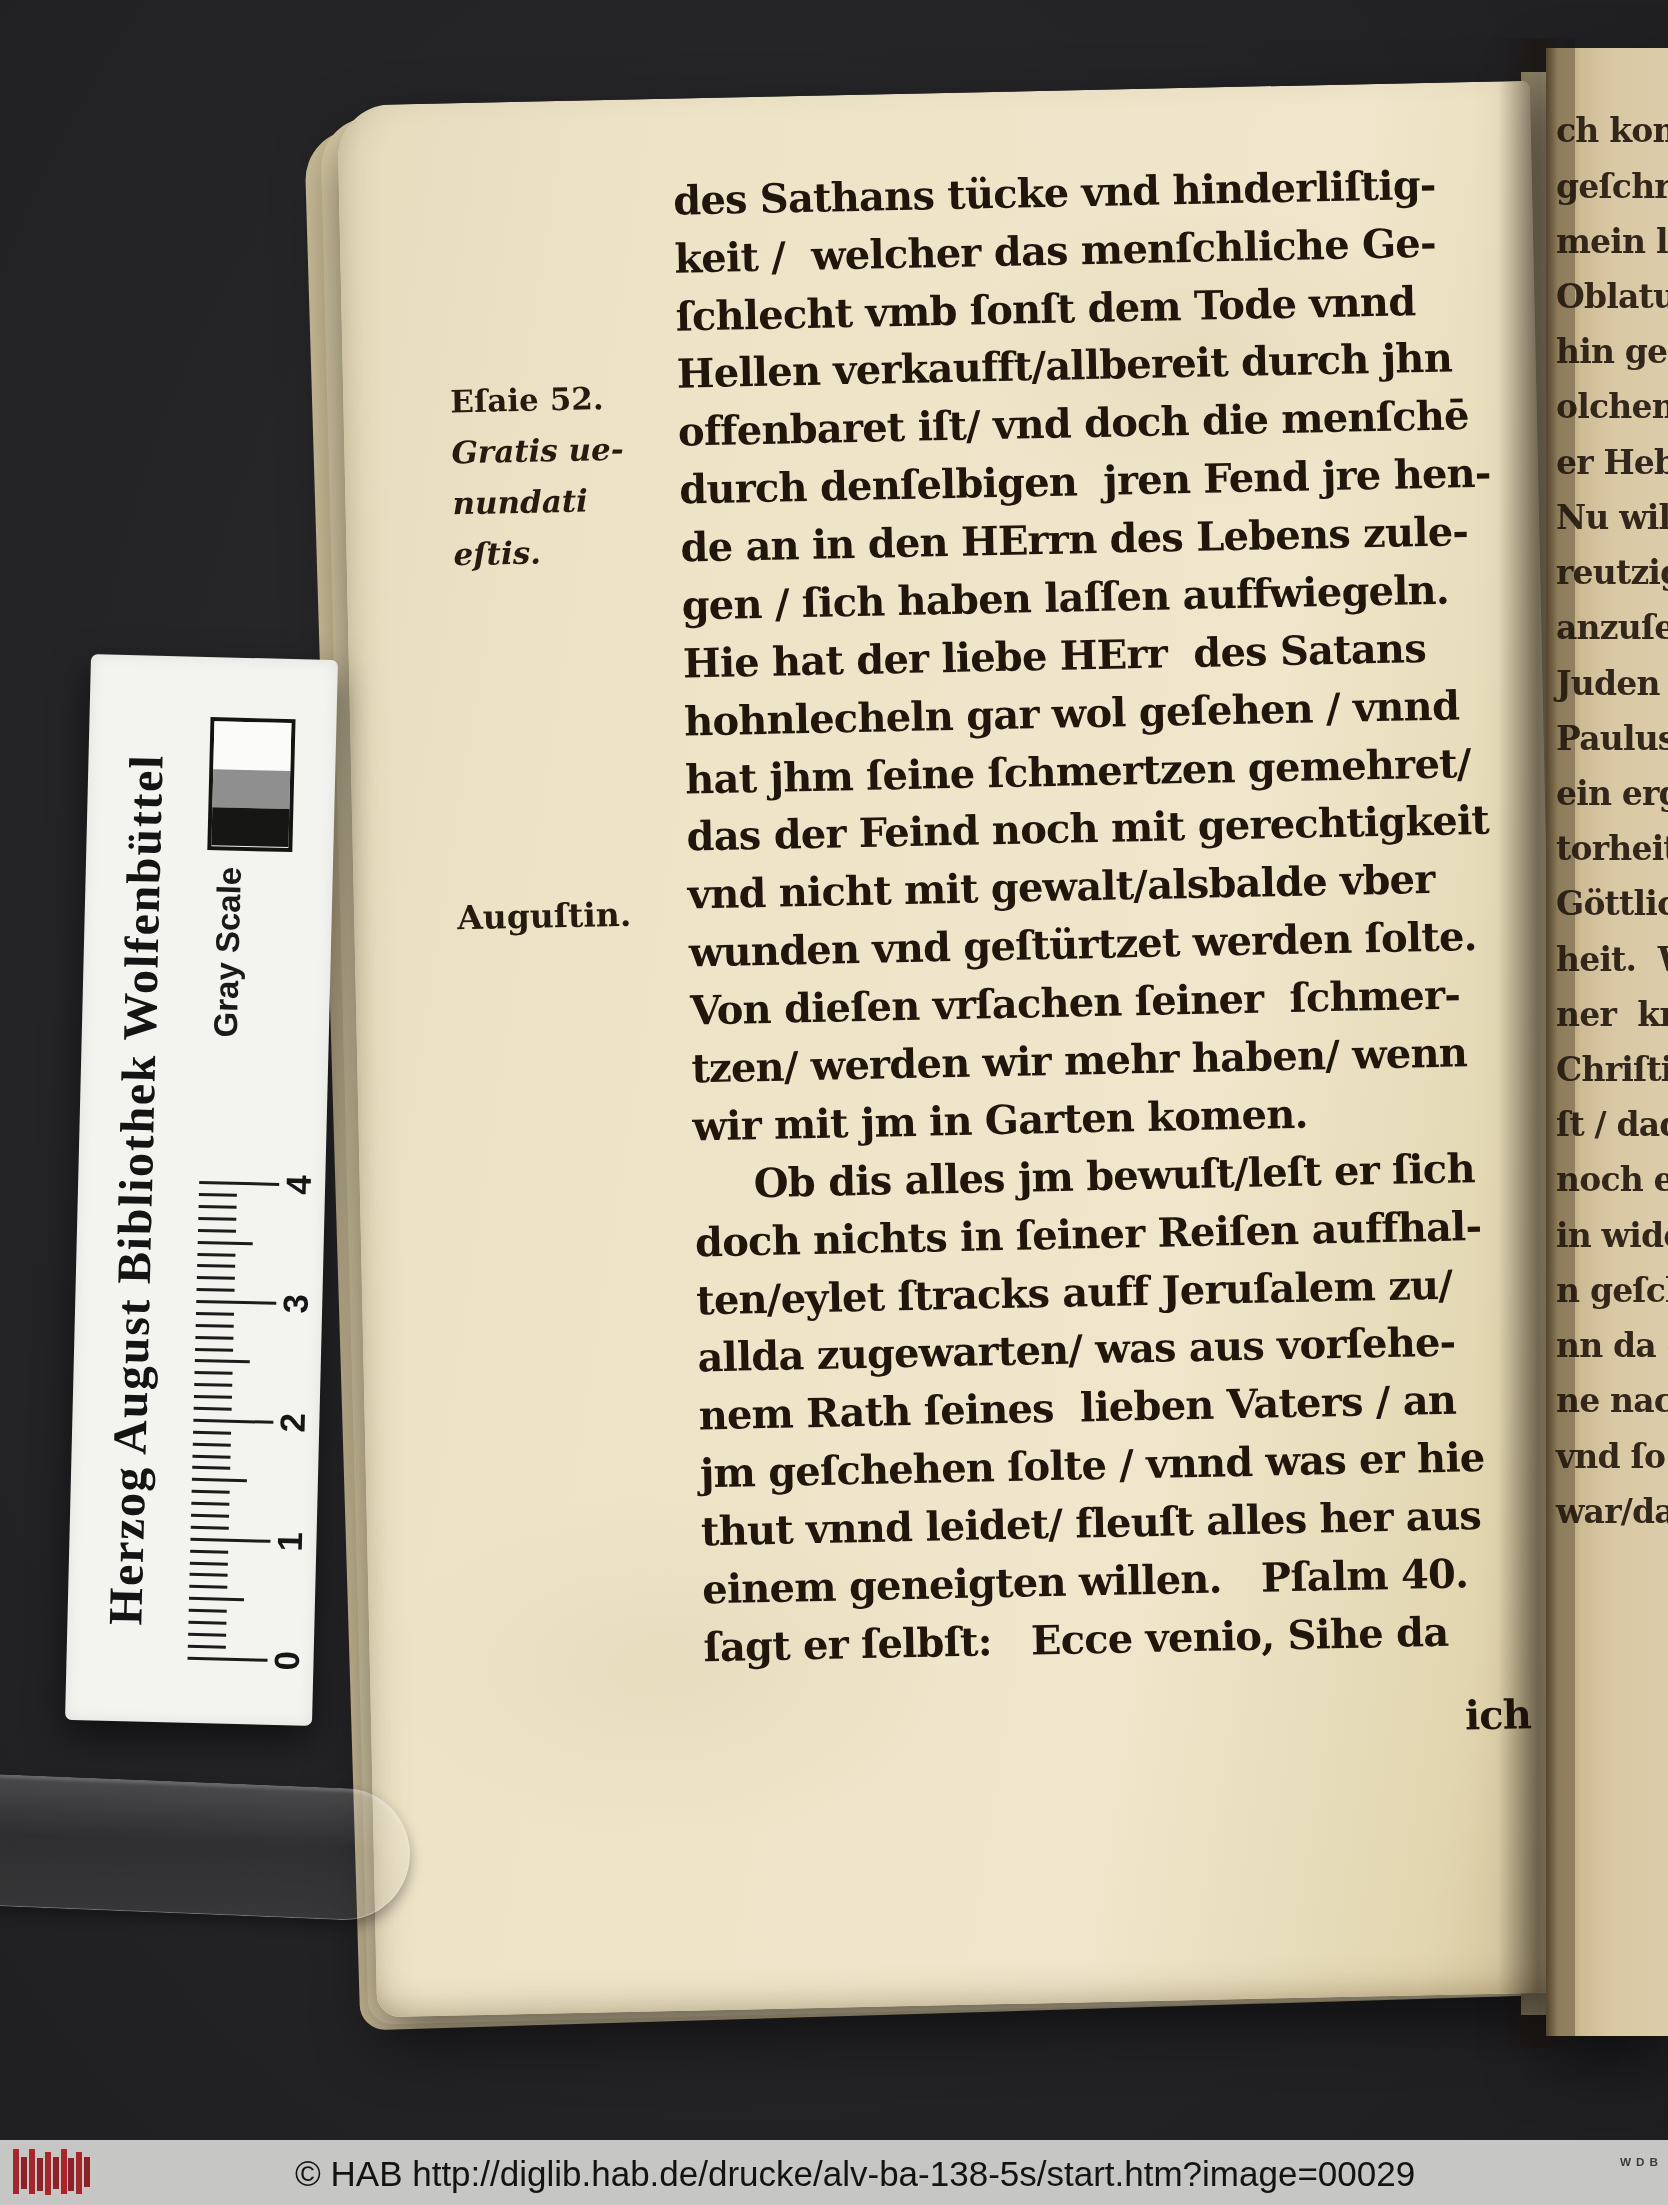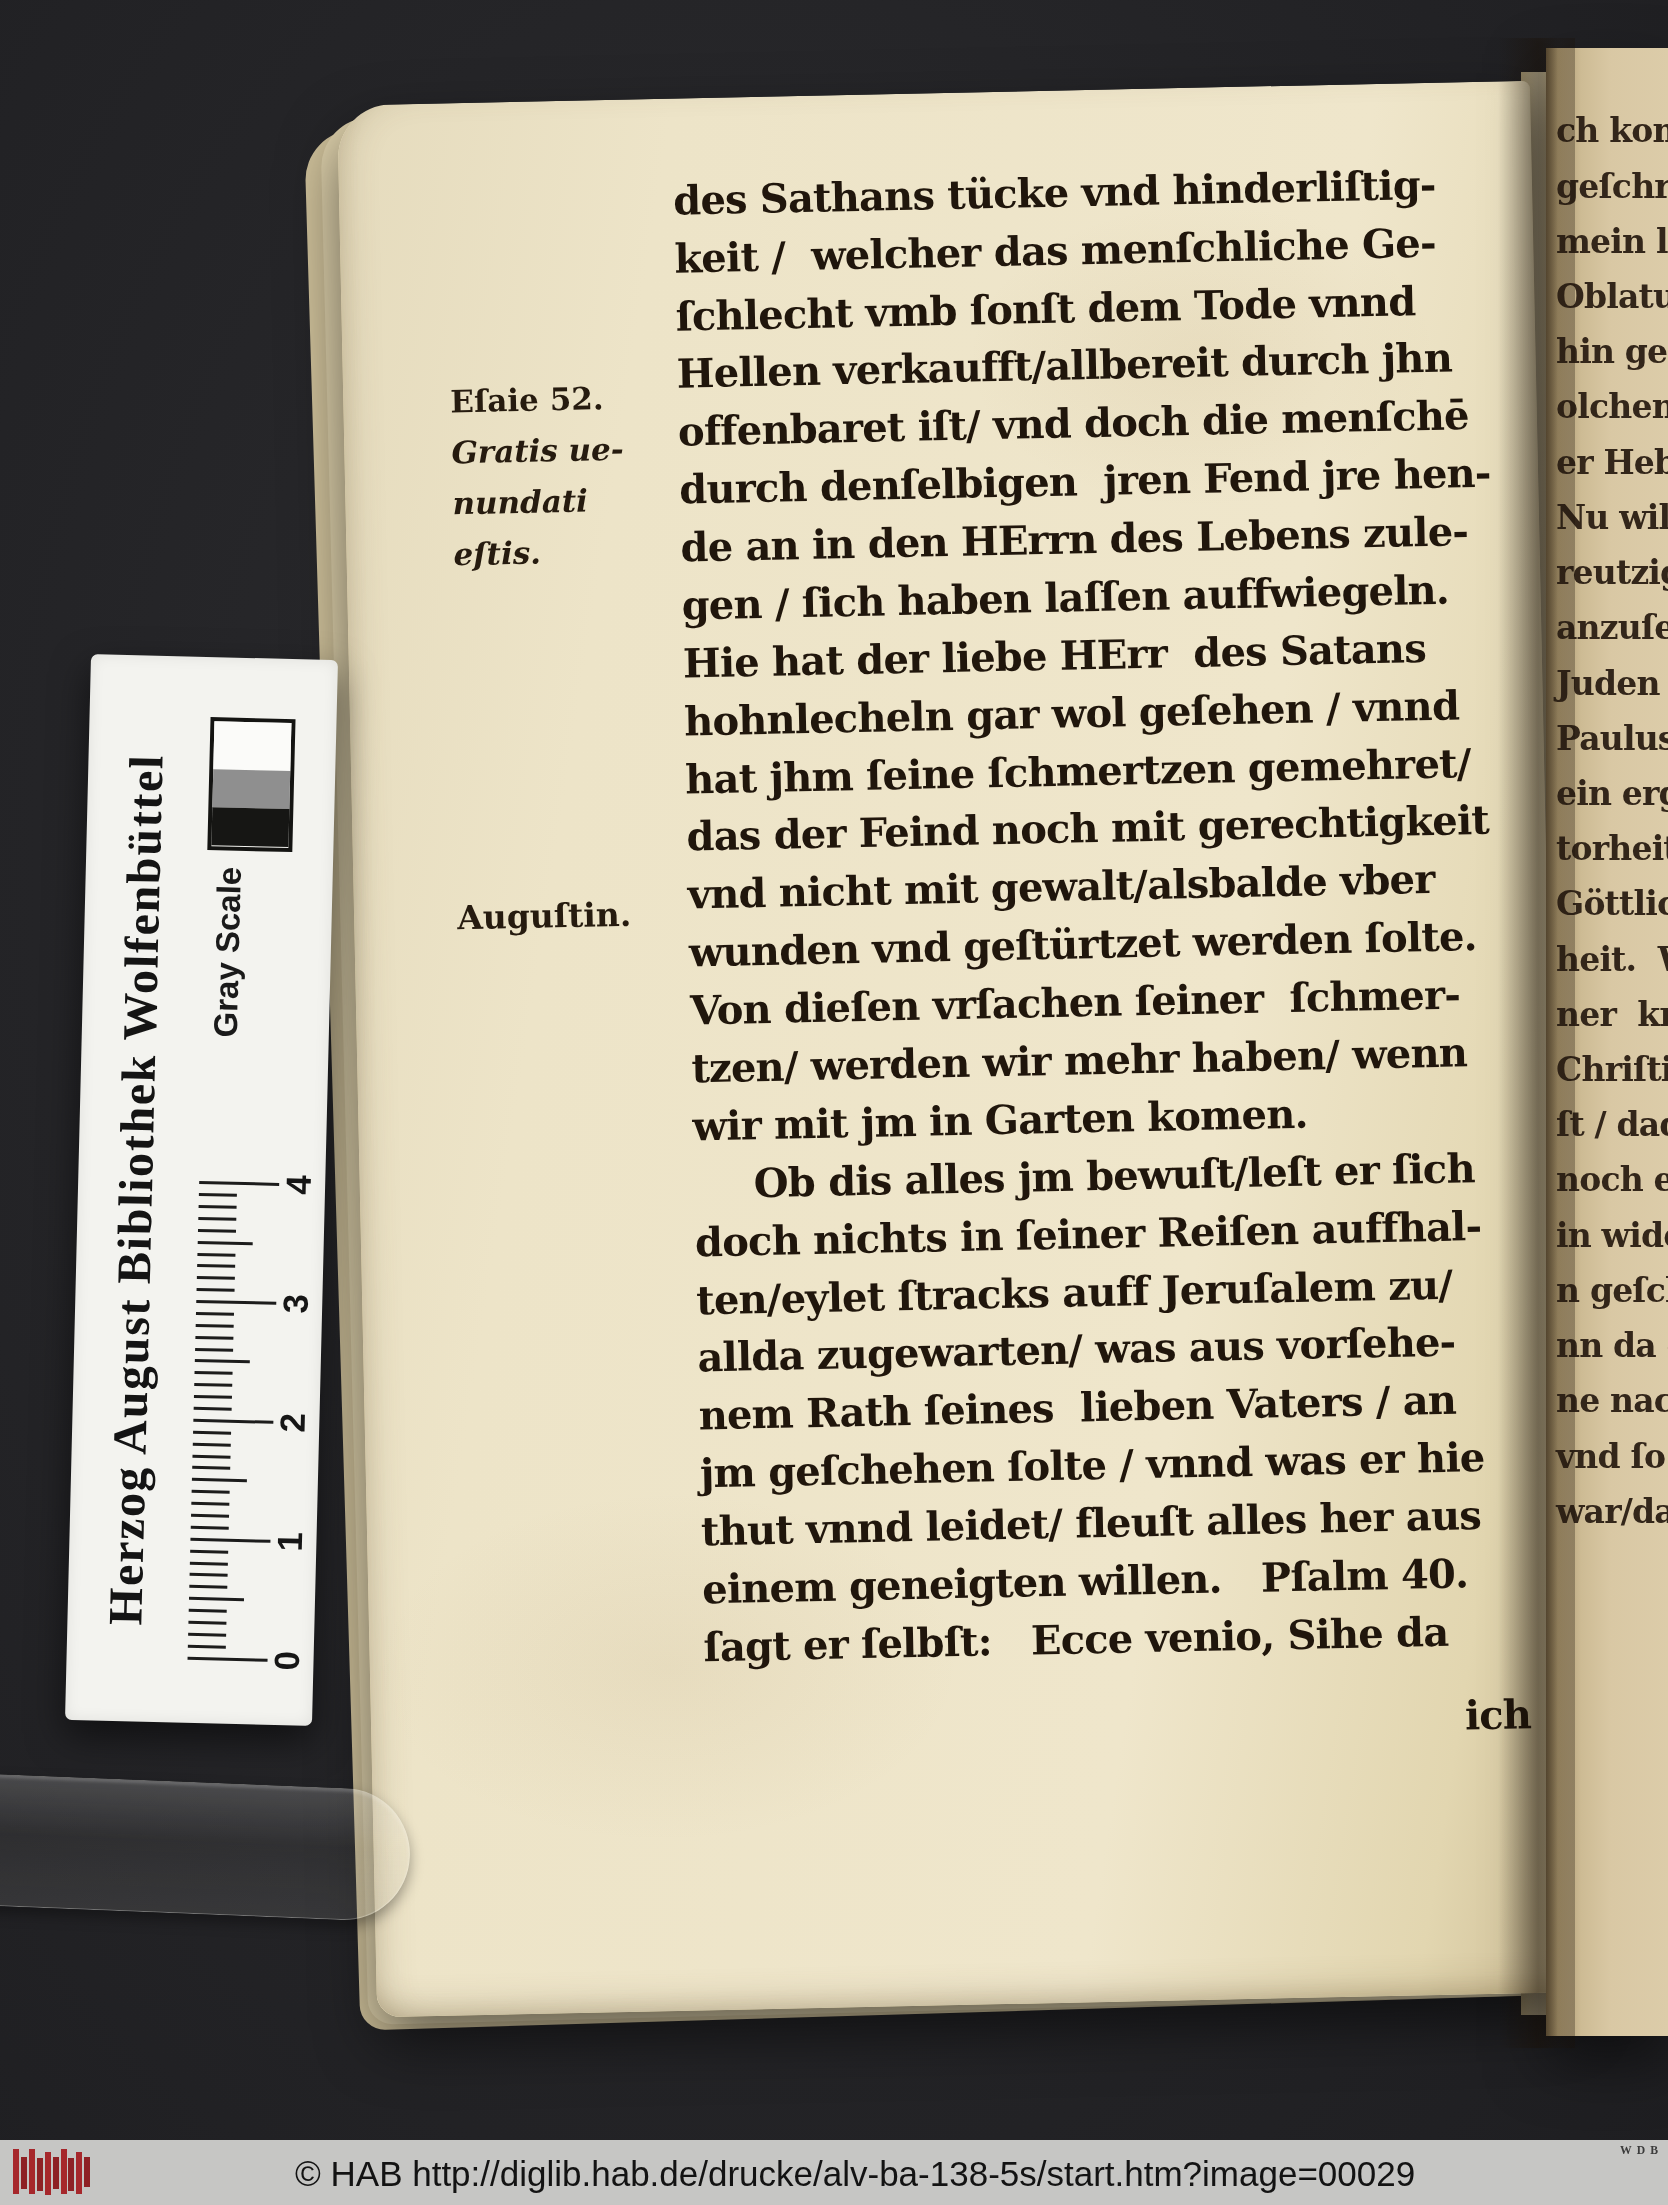--- a/index.html
+++ b/index.html
@@ -53,21 +53,21 @@
   
   #plastic-strip{position:absolute;left:-25px;top:1782px;width:434px;height:130px;
     transform:rotate(2.3deg);border:1.7px solid rgba(245,245,240,.26);border-left:none;
     border-radius:0 70px 70px 0;
     background:linear-gradient(to bottom,rgba(235,235,232,.20),rgba(205,205,200,.08) 45%,rgba(185,185,180,.14));
     box-shadow:0 6.7px 13.3px rgba(0,0,0,.35), inset 0 2.5px 3.3px rgba(255,255,255,.18);}
   
   #footer-bar{position:absolute;left:0;top:2140px;width:1668px;height:65px;background:#c6c6c4;}
   #footer-copyright{position:absolute;left:295px;top:0;height:65px;line-height:68px;
     font-family:"Liberation Sans",sans-serif;font-size:35px;color:#131313;white-space:nowrap;}
-  #wdb-mark{position:absolute;left:1620px;top:4px;font-family:Liberation Serif, serif;
+  #wdb-mark{position:absolute;left:1620px;top:15px;font-family:Liberation Sans, sans-serif;
     font-weight:700;font-size:11.7px;letter-spacing:5px;color:#3c3c3c;text-align:center;}
   #hab-logo{position:absolute;left:13.3px;top:9.2px;width:80px;height:47px;}
   .logo-bar{position:absolute;width:5.8px;background:#a6272b;}
 </style>
 </head>
 <body>
 
 <div id="stage">
 
   <div id="stack2" class="page-stack"></div>

